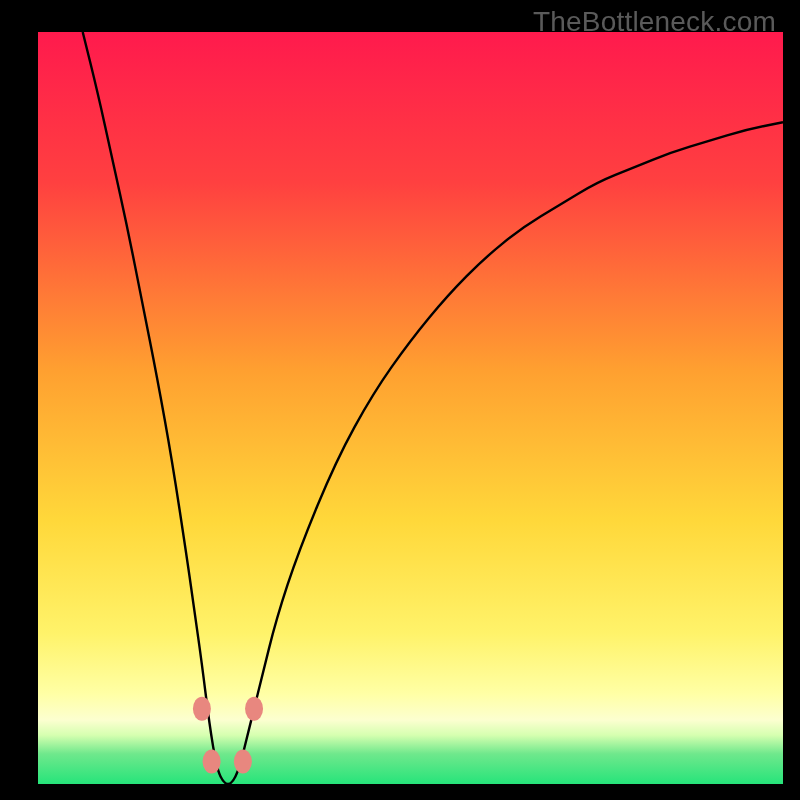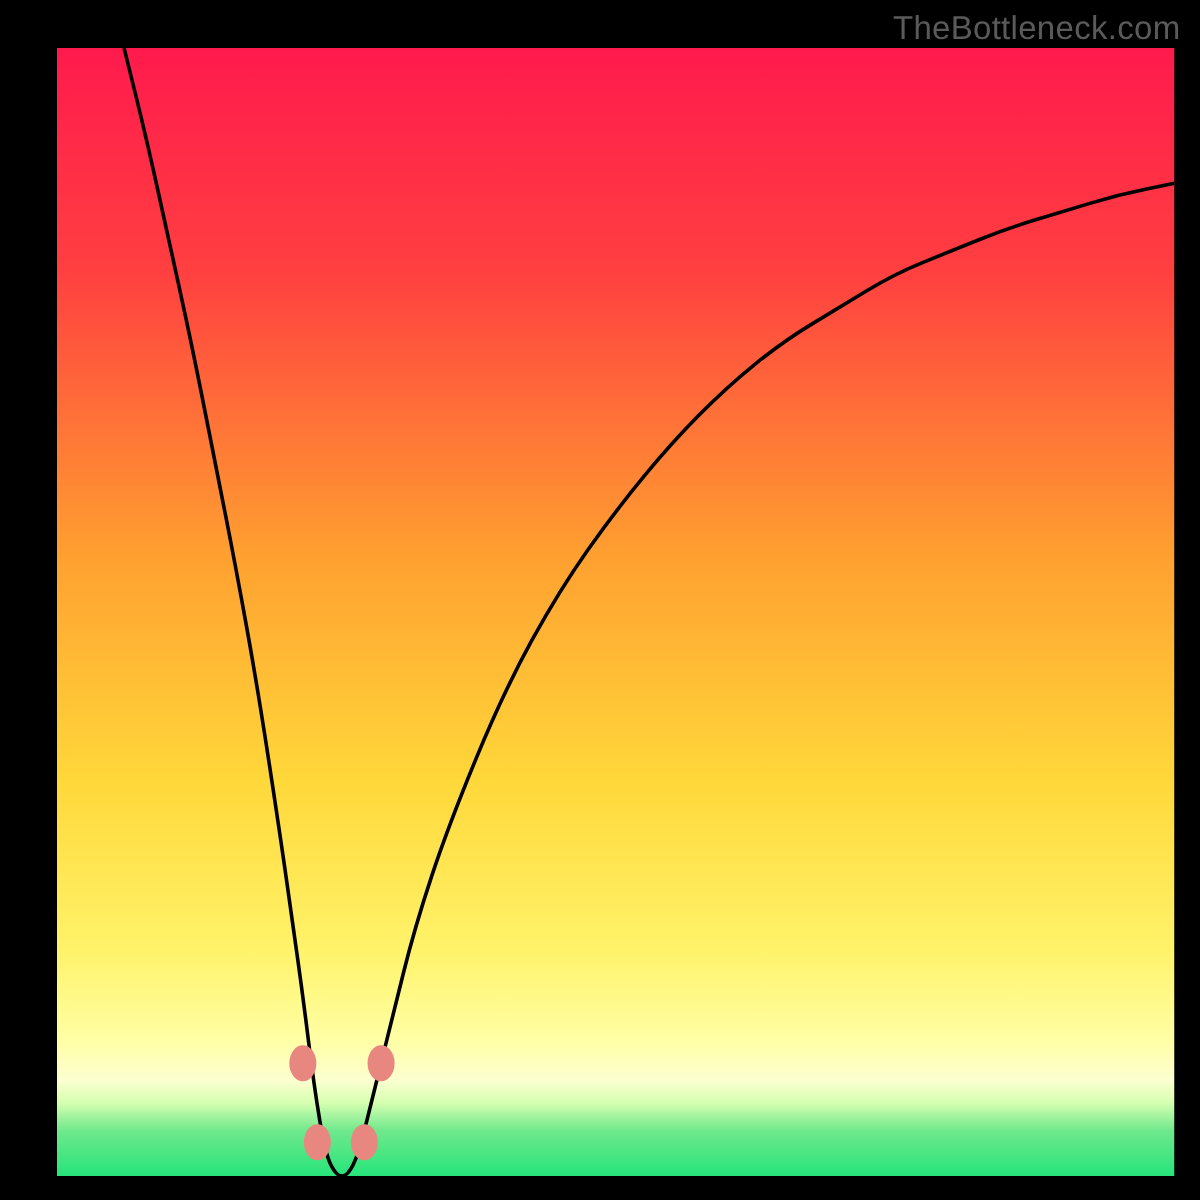--- a/index.html
+++ b/index.html
@@ -30,23 +30,23 @@
     position: absolute;
     left: 0;
     top: 0;
     width: 100%;
     height: 100%;
     pointer-events: none;
   }
   .watermark {
     position: absolute;
     top: 6px;
-    right: 13px;
+    right: 24px;
     color: #5a5a5a;
-    font-size: 22px;
+    font-size: 28px;
     font-weight: 500;
     letter-spacing: 0.2px;
   }
   .dot {
     fill: #e8877f;
     stroke: none;
   }
 </style>
 </head>
 <body>

